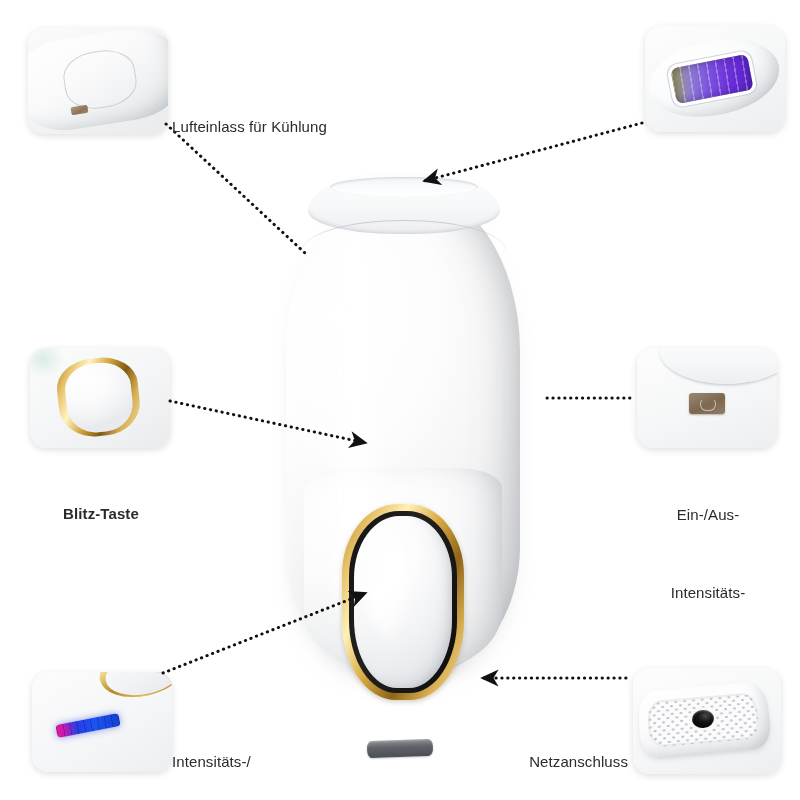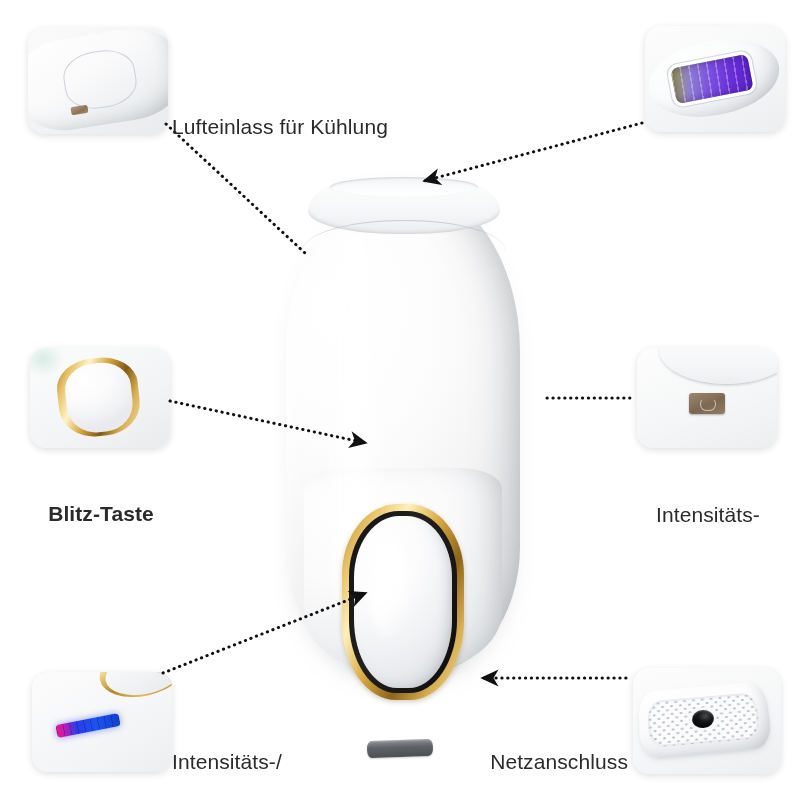--- a/index.html
+++ b/index.html
@@ -23,21 +23,21 @@
     background:#f4f5f6;
     box-shadow:0 2px 7px rgba(0,0,0,0.13);
     z-index:3;
   }
   .thumb-inner{position:absolute;inset:0;overflow:hidden;}
 
   
   .label{
     position:absolute;
     color:#2b2b2b;
-    font-size:21px;
+    font-size:15px;
     line-height:26px;
     letter-spacing:0.1px;
     white-space:pre;
     z-index:6;
   }
   .label.center{text-align:center;}
   .label.right{text-align:right;}
   .label.left{text-align:left;}
 
   
@@ -382,20 +382,21 @@
   <div class="label left" style="left:172px;top:62px;width:260px;">
     <div>Lufteinlass für Kühlung</div>
   </div>
 
 
   <div class="label center" style="left:22px;top:449px;width:158px;font-weight:bold;">
     <div>Blitz-Taste</div>
   </div>
 
   <div class="label center" style="left:629px;top:450px;width:158px;">
+    <div>Ein-/Aus-</div>
     <div>Intensitäts-</div>
   </div>
 
   <div class="label left" style="left:172px;top:697px;width:280px;">
     <div>Intensitäts-/</div>
     
   </div>
 
   <div class="label right" style="left:350px;top:697px;width:278px;">
     <div>Netzanschluss</div>

